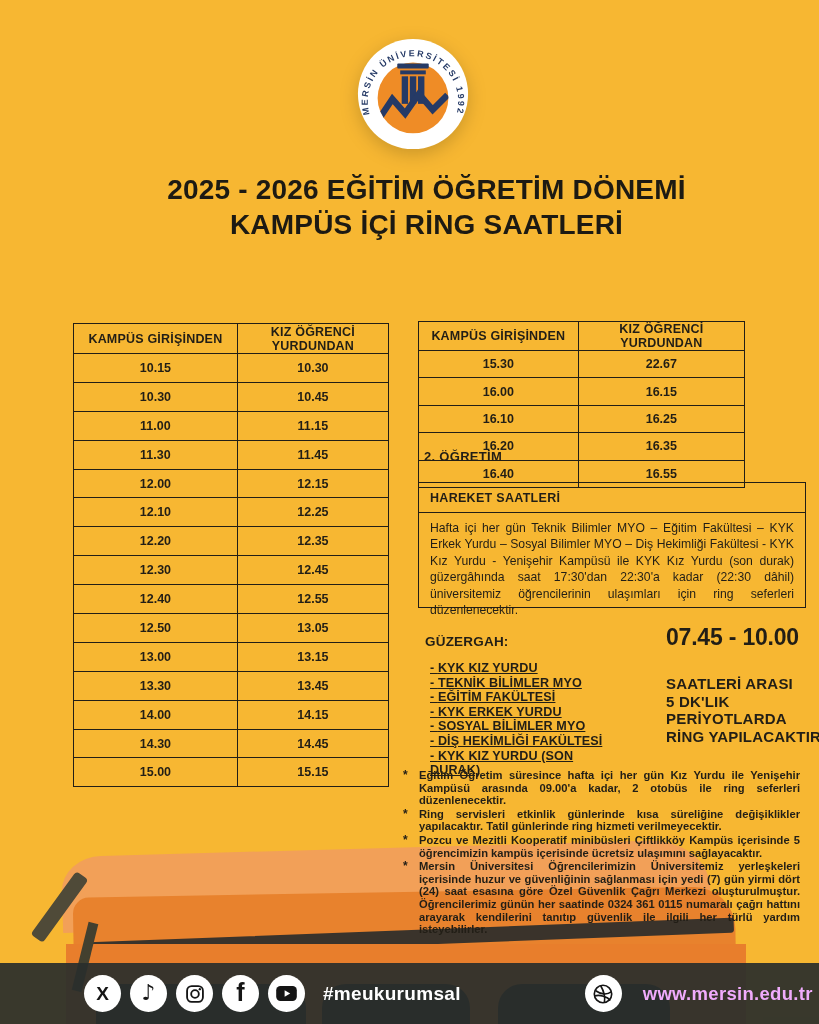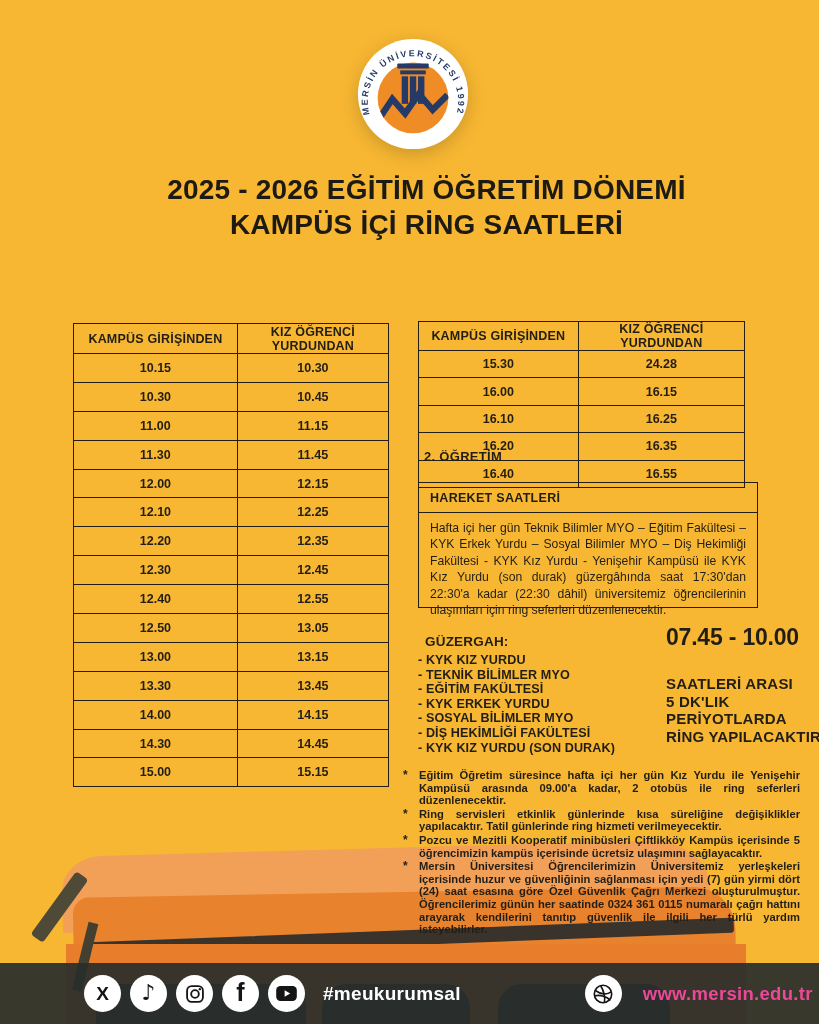--- a/index.html
+++ b/index.html
@@ -21,29 +21,29 @@
     font-weight:bold;color:#221E16;padding:0;}
   .tbl-left{left:73px;top:277px;width:316px;}
   .tbl-left th{height:29px;font-size:12.5px;letter-spacing:0.2px;}
   .tbl-left td{height:27.9px;font-size:12.5px;}
   .tbl-left col.c1{width:52%;} .tbl-left col.c2{width:48%;}
   .tbl-right{left:418px;top:275px;width:327px;}
   .tbl-right th{height:28px;font-size:12.5px;letter-spacing:0.2px;}
   .tbl-right td{height:26.4px;font-size:12.5px;}
   
   .shift-heading{position:absolute;left:424px;top:449px;font-size:13px;font-weight:800;letter-spacing:0.3px;}
-  .hareket-box{position:absolute;left:418px;top:482px;width:340px;height:126px;
+  .hareket-box{position:absolute;left:418px;top:482px;width:388px;height:126px;
     border:1.6px solid #221E16;box-sizing:border-box;padding:8px 11px 6px;}
   .hareket-title{font-size:12.5px;font-weight:bold;letter-spacing:0.3px;
     border-bottom:1.2px solid #221E16;margin:0 -11px;padding:0 11px 7px;}
   .hareket-text{margin-top:7px;font-size:12.2px;line-height:16.4px;text-align:justify;font-weight:500;}
   
   .route{position:absolute;left:418px;top:634px;width:215px;}
   .route-heading{font-size:13.5px;font-weight:800;padding-left:7px;margin-bottom:4px;letter-spacing:0.2px;}
-  .route-list{list-style:none;margin:0;padding:0;}
+  .route-list{list-style:none;margin:12px;padding:0;text-decoration:underline;}
   .route-list li{font-size:12.6px;font-weight:bold;line-height:14.6px;letter-spacing:0.1px;}
   .route-list li::before{content:"- ";}
   
   .morning{position:absolute;left:666px;top:624px;width:175px;}
   .morning-time{font-size:23px;font-weight:800;letter-spacing:-0.2px;white-space:nowrap;}
   .morning-lines{margin-top:24px;font-size:15px;font-weight:800;line-height:17.6px;letter-spacing:0.2px;}
   
   .footnotes{position:absolute;left:403px;top:769px;width:397px;z-index:3;}
   .fn{display:flex;margin-bottom:1px;}
   .fn::before{content:"*";width:16px;flex:0 0 16px;font-weight:bold;font-size:12px;line-height:12.6px;}
@@ -70,21 +70,21 @@
   .footer-bar{position:absolute;left:0;top:963px;width:819px;height:61px;z-index:6;
     background:rgba(42,46,44,0.93);display:flex;align-items:center;
     padding-left:84px;box-sizing:border-box;}
   .social-icon{width:37px;height:37px;border-radius:50%;background:#FFF;color:#151515;
     display:flex;align-items:center;justify-content:center;margin-right:9px;flex:0 0 37px;}
   .glyph-x{font-size:19px;font-weight:bold;}
   .glyph-note{font-family:"DejaVu Sans",sans-serif;font-size:22px;font-weight:bold;margin-top:-2px;}
   .glyph-f{font-size:25px;font-weight:bold;margin-top:-3px;}
   .hashtag{color:#FFF;font-size:19px;font-weight:bold;margin-left:9px;letter-spacing:0.3px;}
   .site-icon{margin-left:124px;}
-  .website{color:#ec4899;font-size:18.5px;font-weight:bold;margin-left:12px;letter-spacing:0.3px;}
+  .website{color:#f0abfc;font-size:18.5px;font-weight:bold;margin-left:12px;letter-spacing:0.3px;}
 </style>
 </head>
 <body>
 
 <div class="poster">
 
   <div class="bus">
     <div class="bus-roof"></div>
     <div class="bus-crease"></div>
     <div class="bus-upper"></div>
@@ -209,21 +209,21 @@
         </colgroup>
       <thead>
         <tr>
           <th>KAMPÜS GİRİŞİNDEN</th>
           <th>KIZ ÖĞRENCİ YURDUNDAN</th>
         </tr>
       </thead>
       <tbody>
         <tr>
             <td>15.30</td>
-            <td>24.28</td>
+            <td>22.67</td>
           </tr>
         <tr>
             <td>16.00</td>
             <td>16.15</td>
           </tr>
         <tr>
             <td>16.10</td>
             <td>16.25</td>
           </tr>
         <tr>

